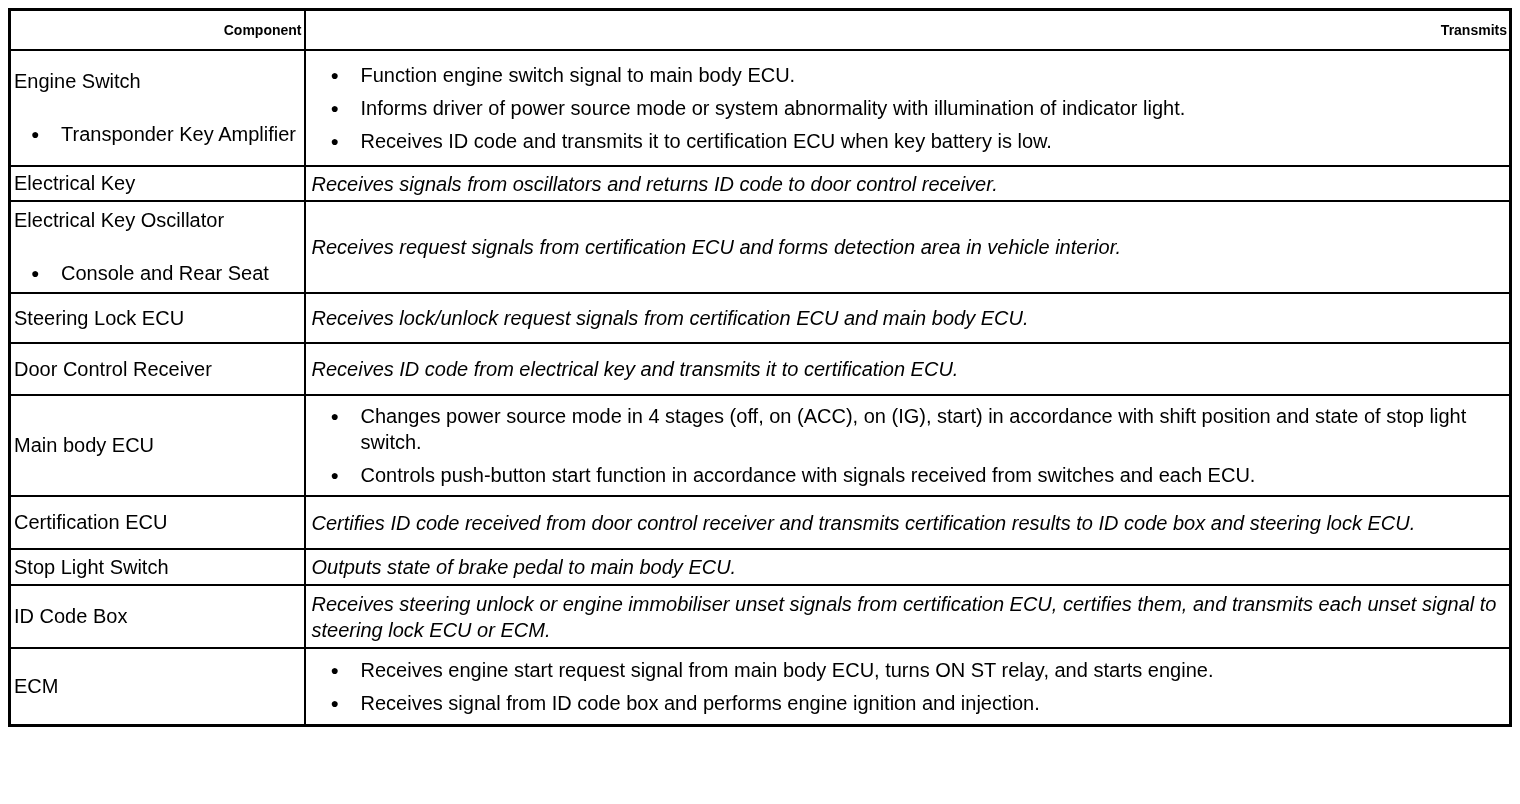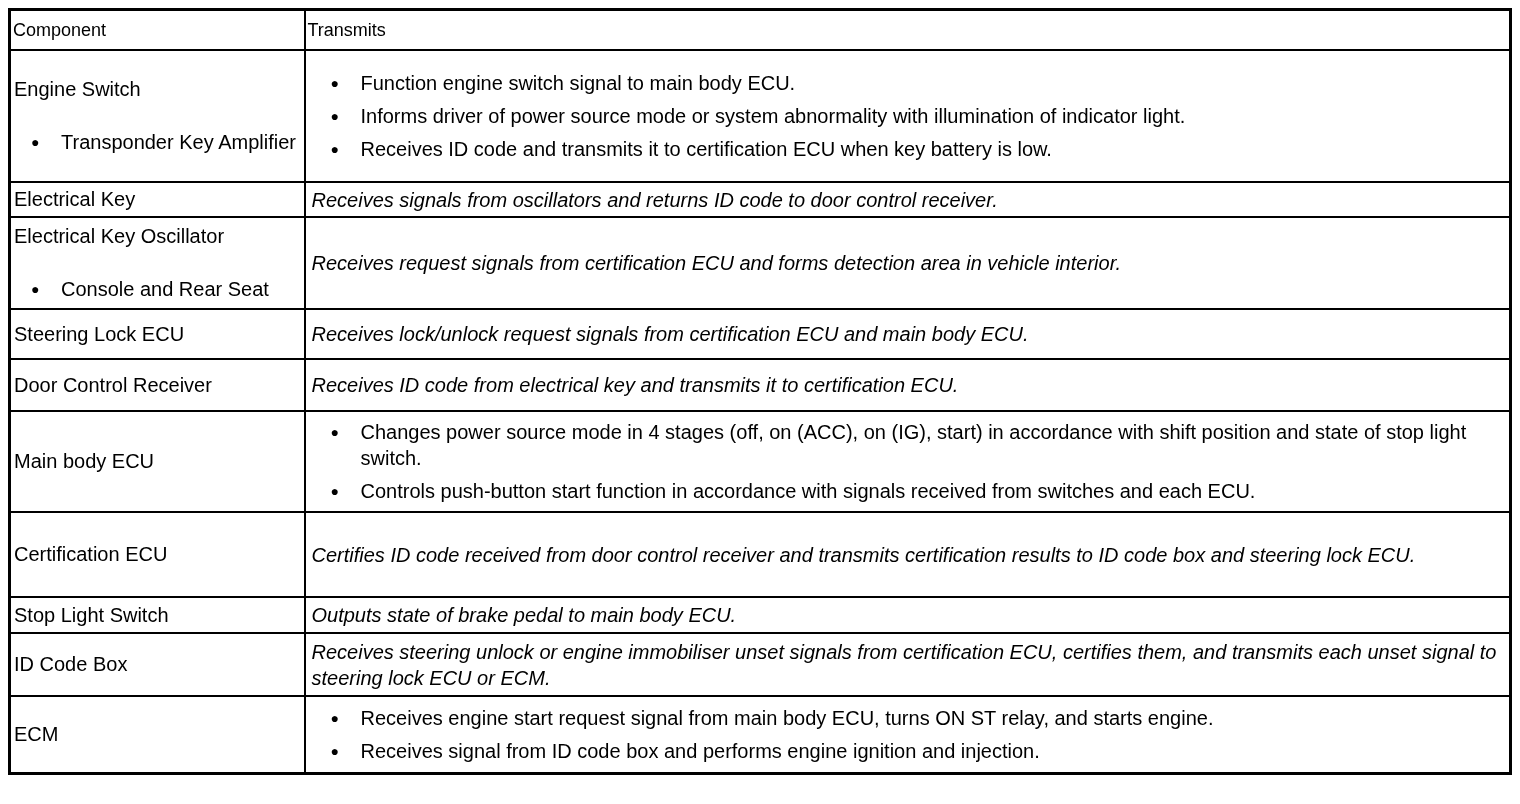--- a/index.html
+++ b/index.html
@@ -19,39 +19,39 @@
     width: 100%;
     table-layout: fixed;
     border: 3px solid #000000;
   }
   col.comp-col { width: 295px; }
   th, td {
     border: 2px solid #000000;
     overflow: hidden;
   }
   th {
-    font-size: 18px;
-    font-weight: normal;
-    text-align: left;
+    font-size: 14px;
+    font-weight: bold;
+    text-align: right;
     height: 34px;
     padding: 2px;
   }
   td {
     vertical-align: middle;
     font-size: 20px;
     padding: 3px 4px 3px 0;
   }
   
-  .row-0 { height: 132px; }
+  .row-0 { height: 116px; }
   .row-1 { height: 32px;  }
   .row-2 { height: 92px; }
   .row-3 { height: 50px;  }
   .row-4 { height: 52px;  }
   .row-5 { height: 101px; }
-  .row-6 { height: 85px;  }
+  .row-6 { height: 53px;  }
   .row-7 { height: 36px;  }
   .row-8 { height: 63px; margin-left: 8px;  }
   .row-9 { height: 77px;  }
 
   .comp-cell {
     padding-left: 3px;
     line-height: 27px;
   }
   .comp-li {
     position: relative;

